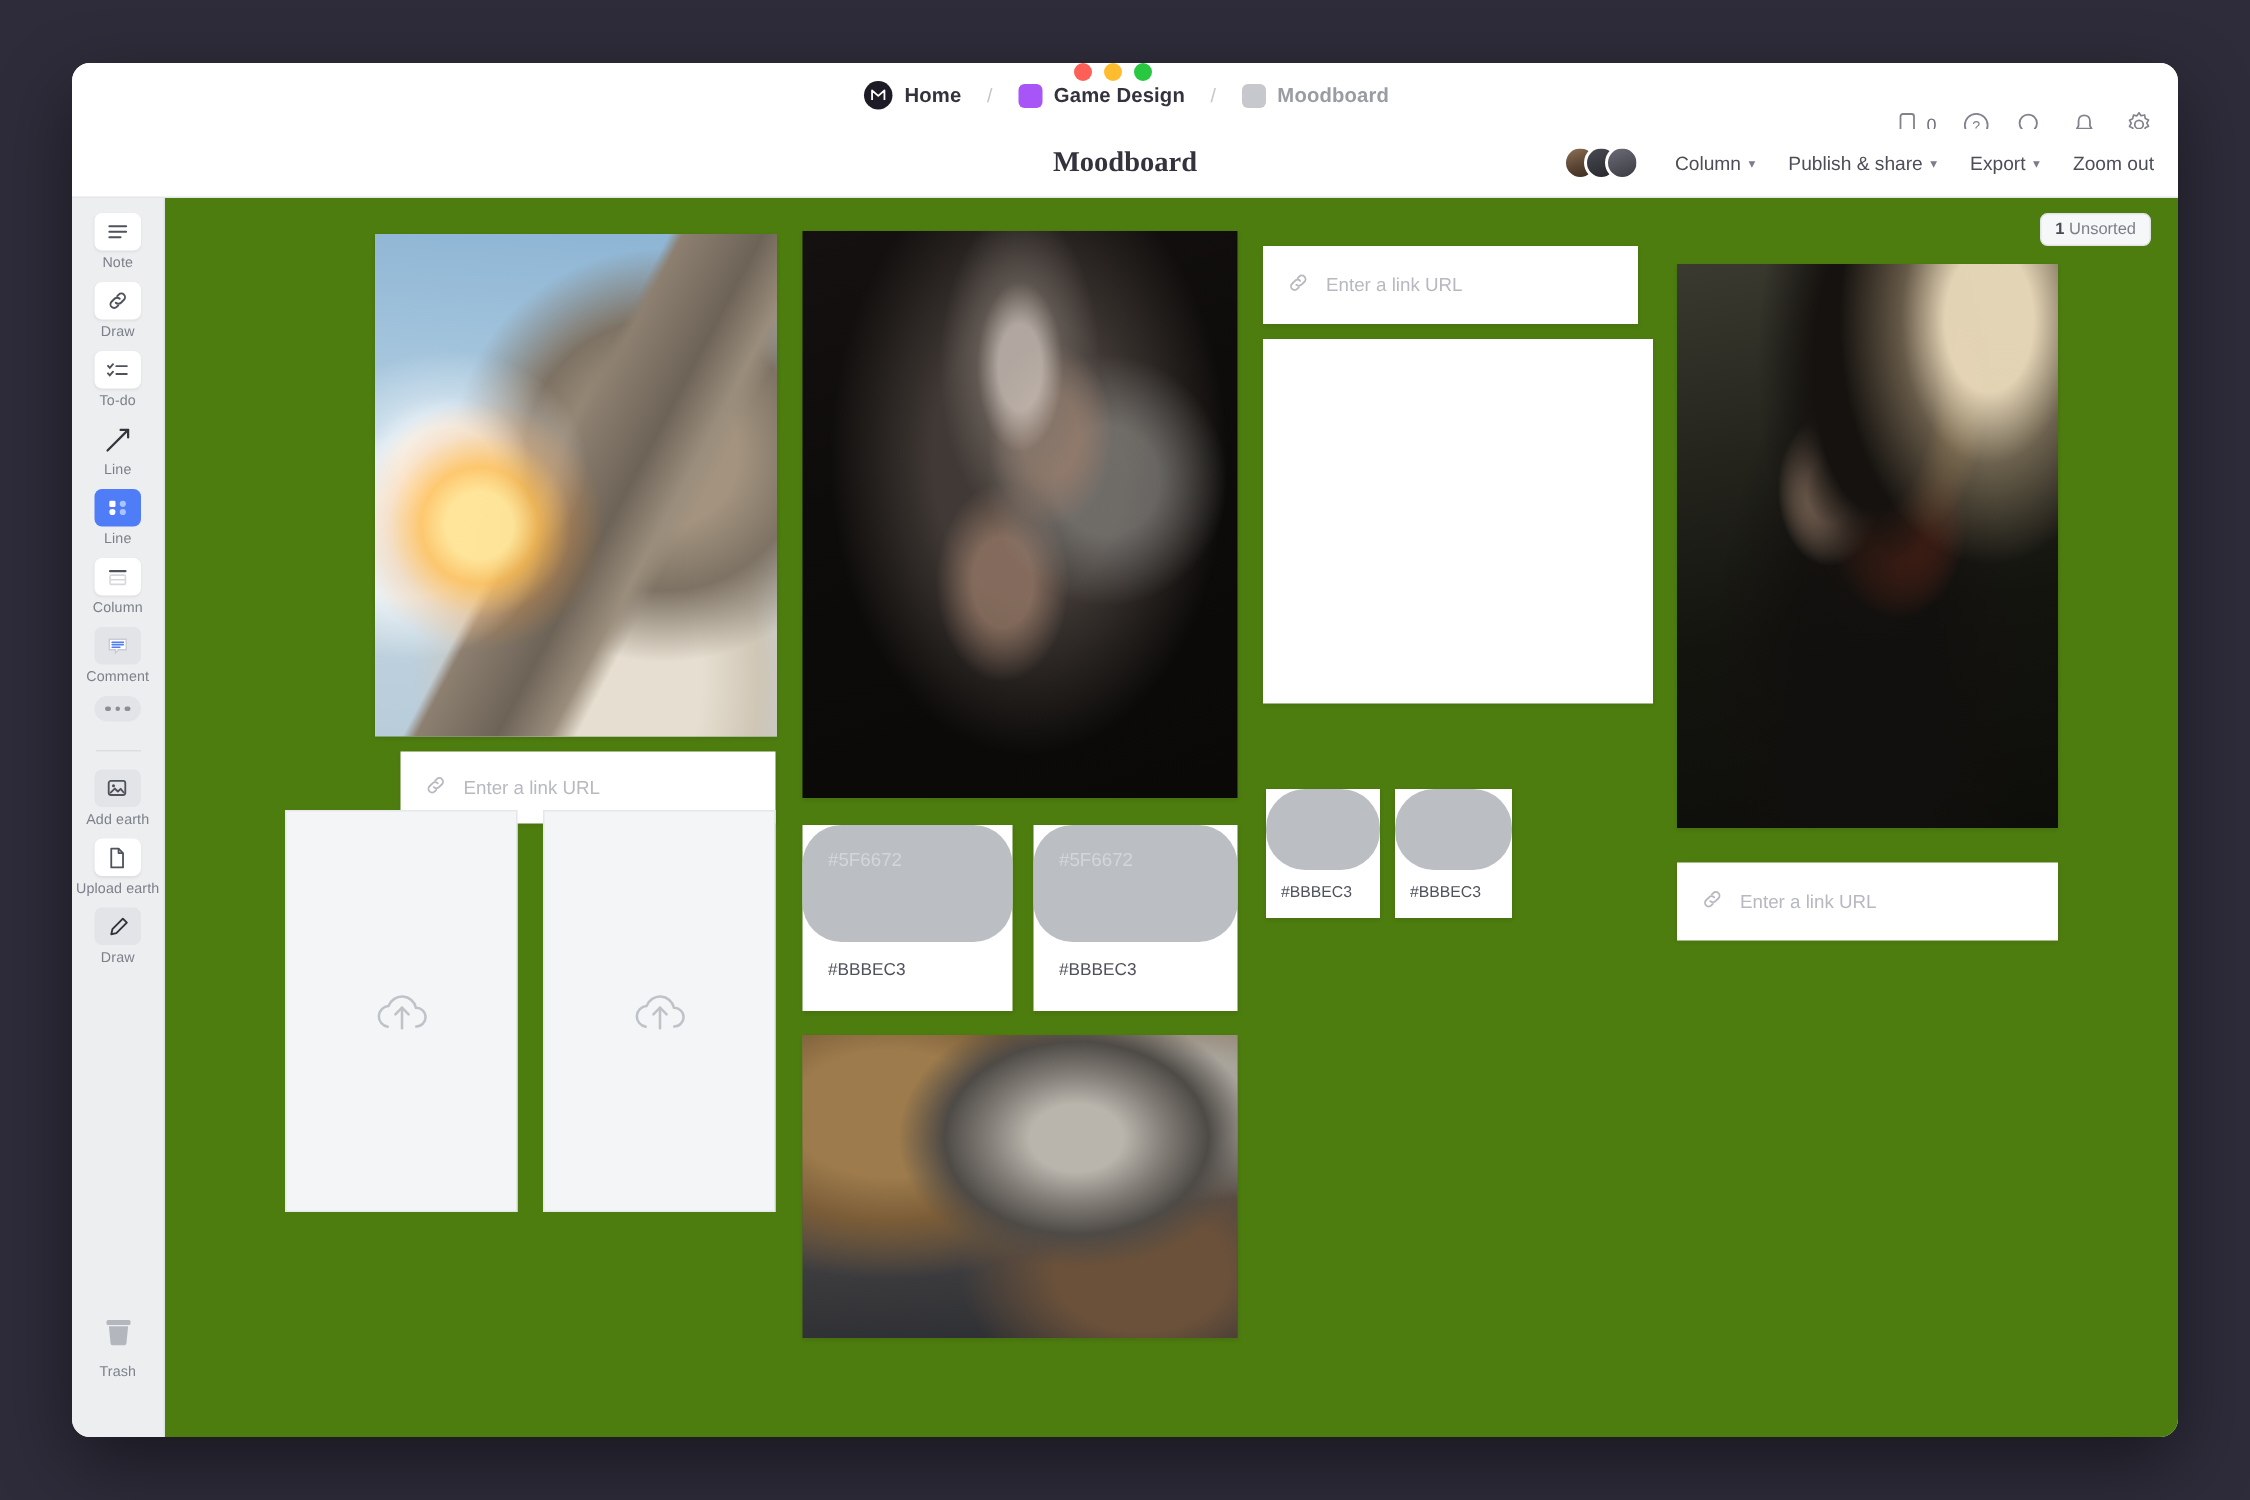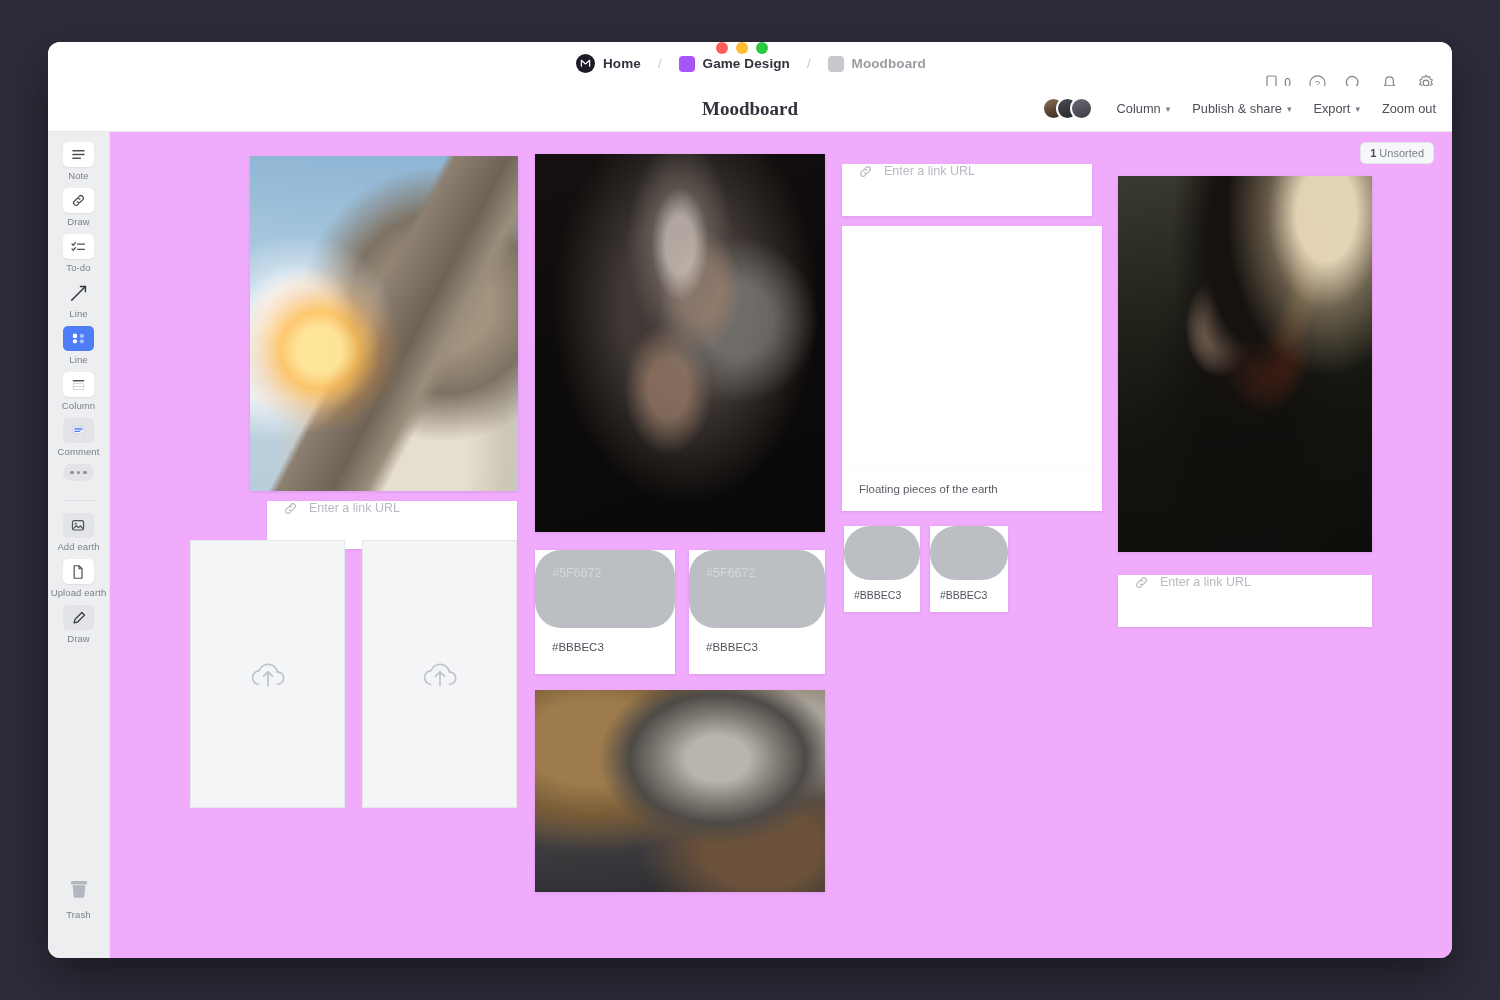--- a/index.html
+++ b/index.html
@@ -89,33 +89,33 @@
   .tool-box.soft { background: #e2e4e8; box-shadow: none; }
   .tool-box.active { background: #4f7cf7; box-shadow: none; }
   .tool-label { font-size: 9.5px; color: #7d808a; margin-top: 3px; letter-spacing: .1px; }
   .tool-dots { width: 31px; height: 17px; border-radius: 9px; background: #e2e4e8;
                display:flex; align-items:center; justify-content:center; gap:3px; }
   .tool-dots i { width: 3.5px; height: 3.5px; border-radius: 50%; background: #8b8e97; display:block; }
   .side-divider { width: 30px; height: 1px; background: #dcdee2; margin: 12px 0 12px; }
   .trash-wrap { margin-top: auto; margin-bottom: 38px; display:flex; flex-direction:column; align-items:center; }
 
   
-  .canvas { flex: 1; position: relative; background: #f0abfc; overflow: hidden; }
+  .canvas { flex: 1; position: relative; background: #4d7c0f; overflow: hidden; }
   .badge {
     position: absolute; right: 18px; top: 10px;
     background: #f6f7f8; border: 1px solid #e1e3e7; border-radius: 5px;
     padding: 4px 9px; font-size: 11px; color: #7c7f88;
   }
   .badge b { color: #4a4d55; font-weight: bold; }
 
   .card { position: absolute; background: #fff; box-shadow: 0 1px 3px rgba(20,20,30,.10); }
   .photo { background-size: cover; background-position: center; }
 
   .linkbar {
-    position: absolute; background: #fff; display: flex; 
+    position: absolute; background: #fff; display: flex; align-items: center;
     padding: 0 16px; gap: 11px; box-shadow: 0 1px 3px rgba(20,20,30,.09);
   }
   .linkbar span { font-size: 12.5px; color: #b6b9c0; }
 
   .swatch { position: absolute; background: #fff; box-shadow: 0 1px 3px rgba(20,20,30,.10); }
   .swatch .fill { width: 100%; display: flex; align-items: flex-start; padding: 16px 0 0 17px; border-radius: 26px; }
   .swatch .fill span { font-size: 12.5px; color: #d3d6da; }
   .swatch .hex { font-size: 11.5px; color: #4e525b; padding: 13px 0 0 17px; }
 
   .caption-card { position: absolute; background: #fff; box-shadow: 0 1px 3px rgba(20,20,30,.10); }
@@ -471,23 +471,20 @@
           <svg width="15" height="15" viewBox="0 0 16 16">
               <path d="M6.6 9.4a2.6 2.6 0 0 0 3.7 0l2.1-2.1a2.6 2.6 0 1 0-3.7-3.7L7.6 4.7" stroke="#b6b9c0" stroke-width="1.3" fill="none" stroke-linecap="round"></path>
               <path d="M9.4 6.6a2.6 2.6 0 0 0-3.7 0L3.6 8.7a2.6 2.6 0 1 0 3.7 3.7l1.1-1.1" stroke="#b6b9c0" stroke-width="1.3" fill="none" stroke-linecap="round"></path>
             </svg>
         </span>
         <span>Enter a link URL</span>
       </div>
 
       <div class="card photo img-rock" style="left:732px; top:94px; width:260px; height:243px;"></div>
 
-      <div class="caption-card" style="left:732px; top:337px; width:260px; height:42px;">
-        <div class="cap">Floating pieces of the earth</div>
-      </div>
 
       <div class="swatch" style="left:734px; top:394px; width:76px; height:86px;">
         <div class="fill" style="height:54px; background:#bbbec3; padding:0;"></div>
         <div class="hex" style="padding:9px 0 0 10px; font-size:10.5px;">#BBBEC3</div>
       </div>
 
       <div class="swatch" style="left:820px; top:394px; width:78px; height:86px;">
         <div class="fill" style="height:54px; background:#bbbec3; padding:0;"></div>
         <div class="hex" style="padding:9px 0 0 10px; font-size:10.5px;">#BBBEC3</div>
       </div>

